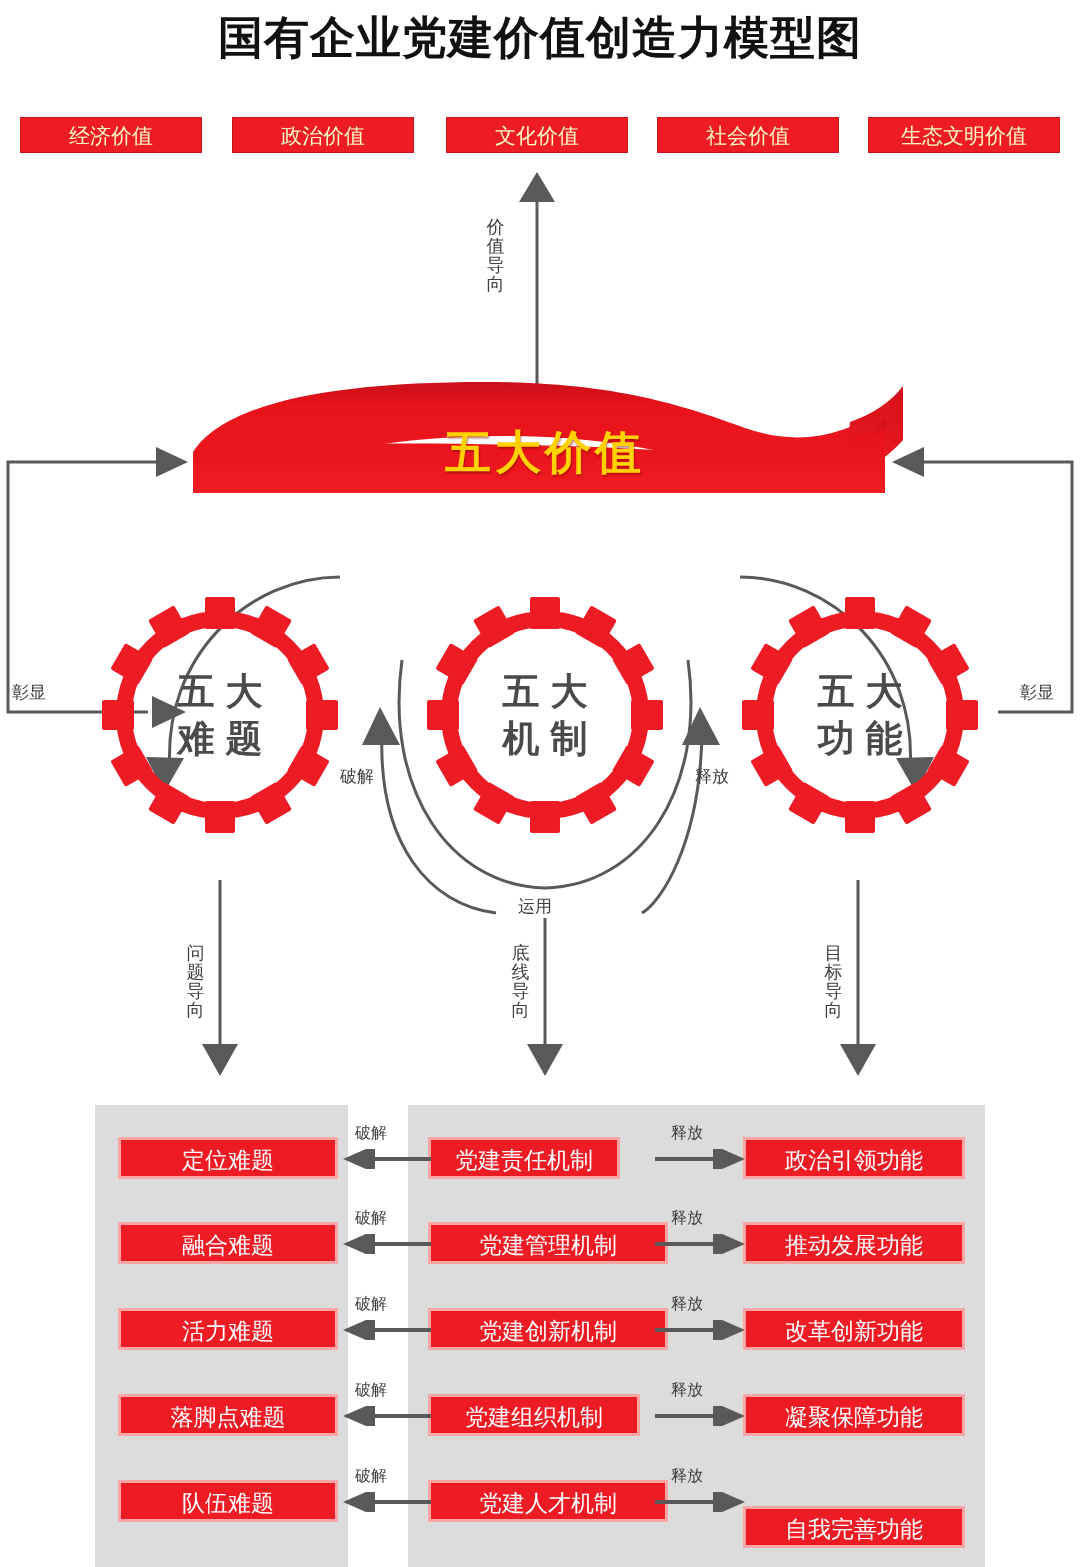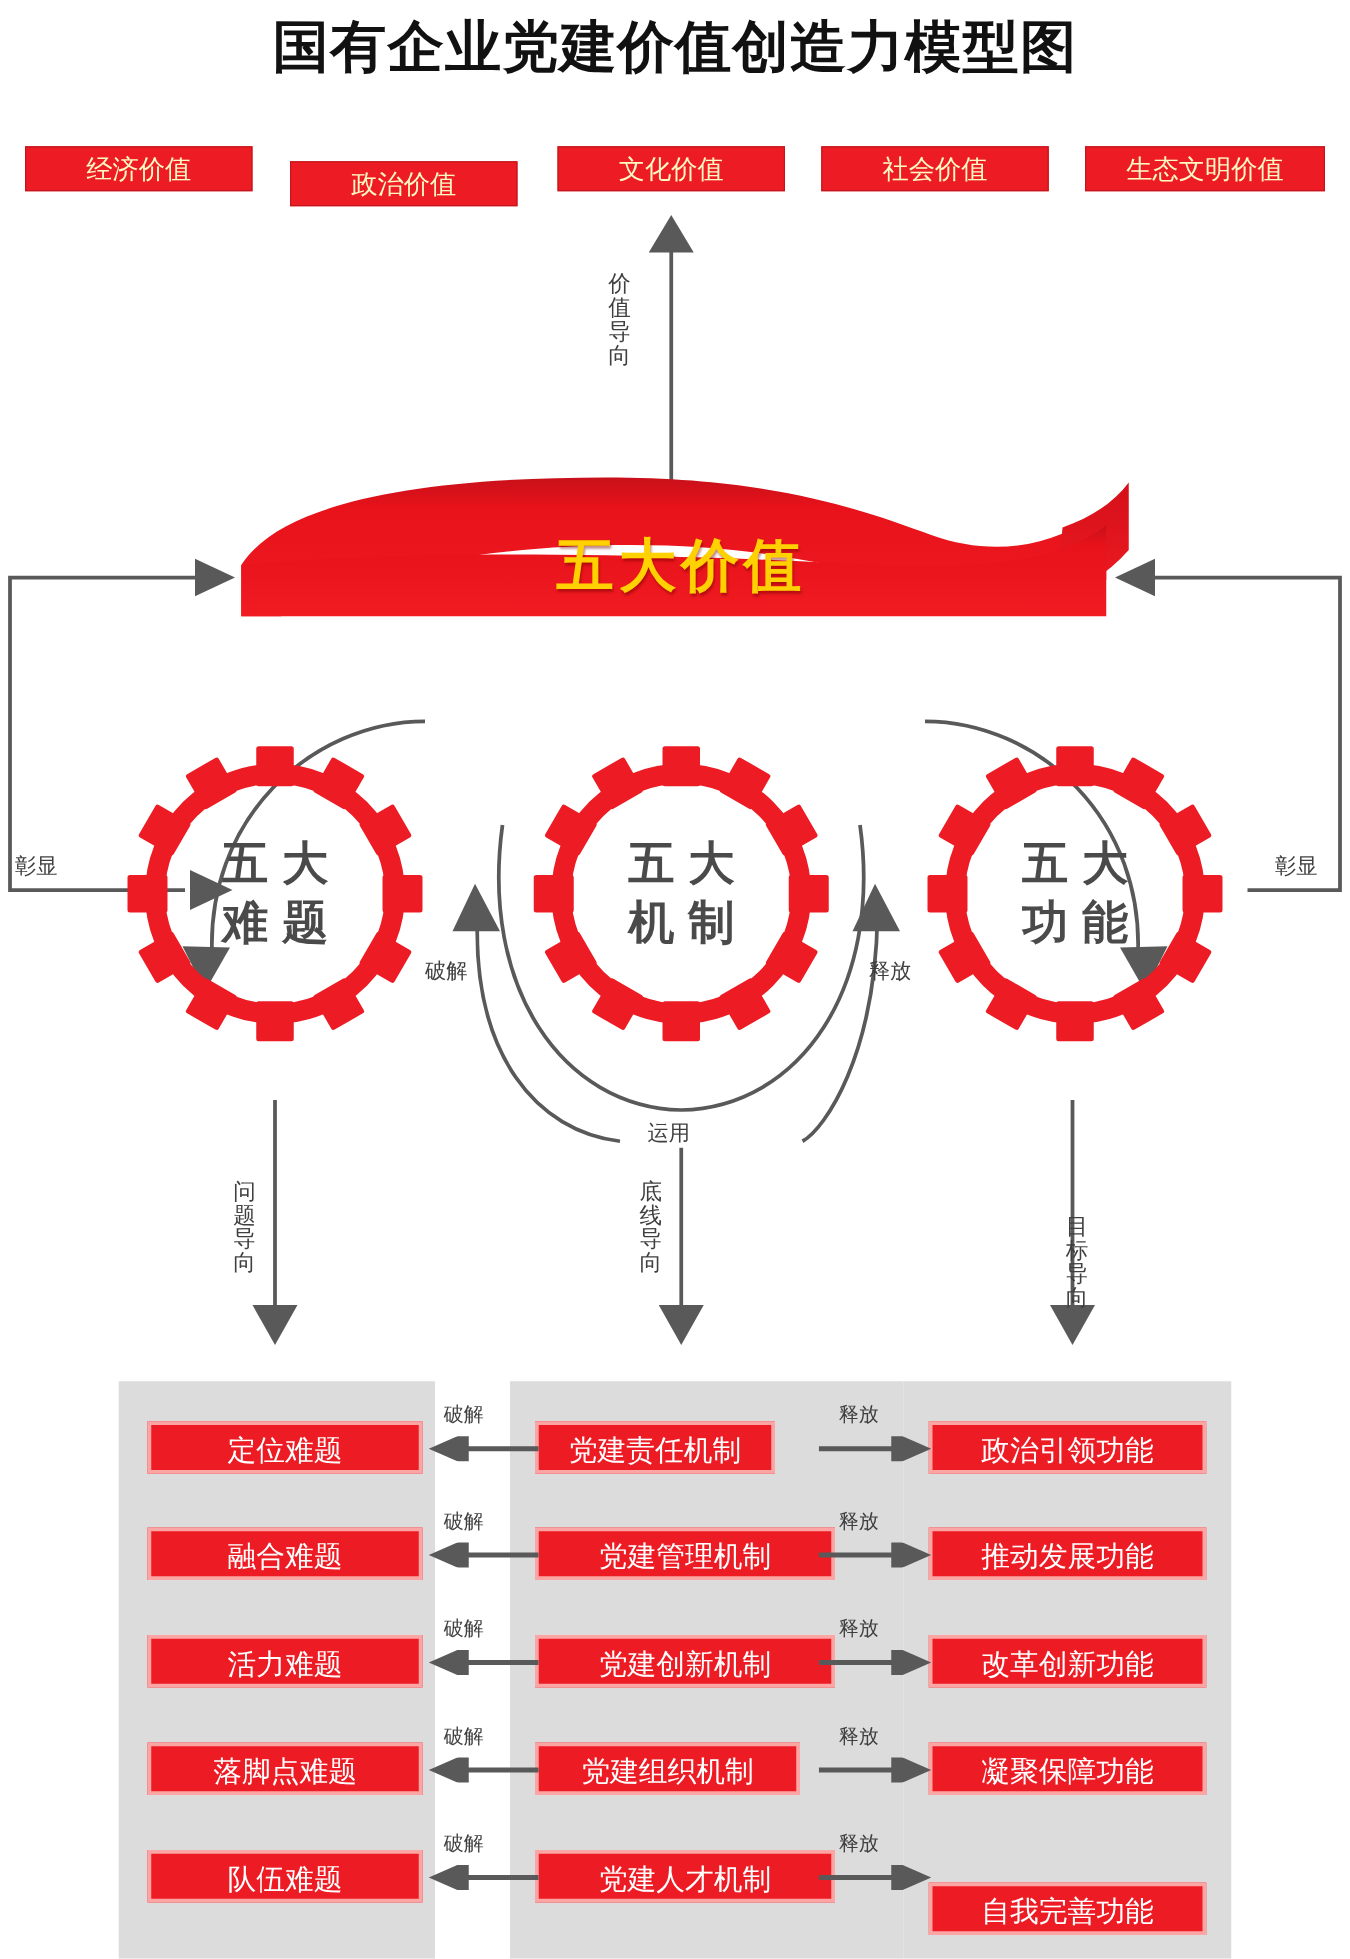--- a/index.html
+++ b/index.html
@@ -63,21 +63,21 @@
   }
   .conn-lbl{position:absolute;color:#3f3f3f;font-size:16px;line-height:1;white-space:nowrap;}
 </style>
 </head>
 <body>
 
 <div class="abs" id="page-title">国有企业党建价值创造力模型图</div>
 
 <div class="abs" id="value-badges">
   <div class="badge" style="left:0px;width:182px;">经济价值</div>
-  <div class="badge" style="left:212px;width:182px;margin-top:12px;">政治价值</div>
+  <div class="badge" style="left:212px;width:182px;">政治价值</div>
   <div class="badge" style="left:426px;width:182px;">文化价值</div>
   <div class="badge" style="left:637px;width:182px;">社会价值</div>
   <div class="badge" style="left:848px;width:192px;">生态文明价值</div>
 </div>
 
 <svg class="abs" style="left:505px;top:168px;width:70px;height:218px;" viewBox="0 0 70 218">
   <line x1="32" y1="218" x2="32" y2="28" stroke="#595959" stroke-width="3"></line>
   <polygon points="32,4 50,34 14,34" fill="#595959"></polygon>
 </svg>
 <div class="abs vlbl" style="left:486px;top:218px;">价值导向</div>
@@ -307,21 +307,21 @@
 <svg class="abs" style="left:520px;top:918px;width:50px;height:162px;" viewBox="0 0 50 162">
   <line x1="25" y1="0" x2="25" y2="132" stroke="#595959" stroke-width="3"></line>
   <polygon points="25,158 7,126 43,126" fill="#595959"></polygon>
 </svg>
 <div class="abs vlbl" style="left:511px;top:944px;">底线导向</div>
 
 <svg class="abs" style="left:833px;top:880px;width:50px;height:200px;" viewBox="0 0 50 200">
   <line x1="25" y1="0" x2="25" y2="170" stroke="#595959" stroke-width="3"></line>
   <polygon points="25,196 7,164 43,164" fill="#595959"></polygon>
 </svg>
-<div class="abs vlbl" style="left:852px;top:944px;margin-top:28px;">目标导向</div>
+<div class="abs vlbl" style="left:824px;top:944px;">目标导向</div>
 
 <div class="abs" id="matrix">
 
   <div class="band" style="left:0px;width:253px;"></div>
   <div class="band" style="left:313px;width:315px;"></div>
   <div class="band" style="left:628px;width:262px;"></div>
 
   <div class="cell" style="left:23px;top:32px;width:220px;">定位难题</div>
   <div class="cell" style="left:333px;top:32px;width:192px;">党建责任机制</div>
   <div class="cell" style="left:648px;top:32px;width:222px;">政治引领功能</div>

